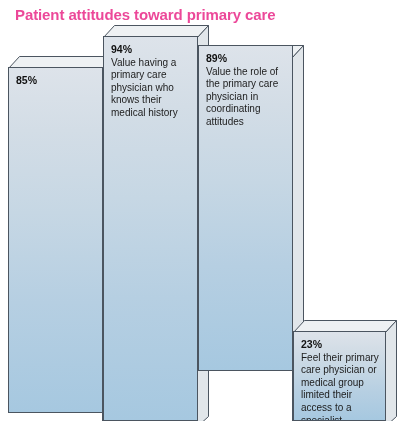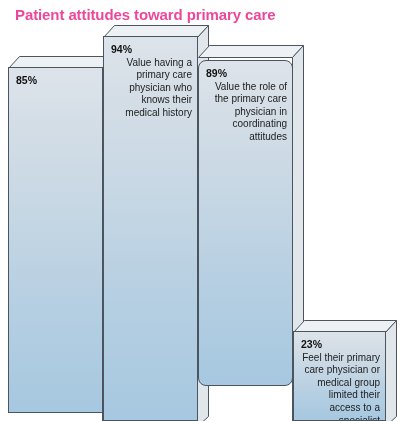--- a/index.html
+++ b/index.html
@@ -68,21 +68,20 @@
   }
   .bar-pct {
     display: block;
     font-weight: bold;
     font-size: 10.5px;
     margin-bottom: 1px;
     color: #111111;
   }
   .bar-desc {
     display: block;
-    text-align: right;
   }
 </style>
 </head>
 <body>
 
 <div id="chart-root">
 
   <div id="chart-title">Patient attitudes toward primary care</div>
 
   <div class="bar" style="left:8px; top:56px; width:106px; height:365px;">
@@ -116,21 +115,21 @@
     </div>
   </div>
 
   <div class="bar" style="left:198px; top:45px; width:106px; height:376px;">
     <svg class="bar-top-svg" width="106" height="13" viewBox="0 0 106 13" style="position:absolute; left:0; top:0; overflow:visible;">
       <polygon points="0.5,12.5 11.5,0.5 105.5,0.5 94.5,12.5" fill="#eef1f3" stroke="#4b5560" stroke-width="1"></polygon>
     </svg>
     <svg class="bar-side-svg" width="14" height="371" viewBox="0 0 14 371" style="position:absolute; left:94px; top:11px; overflow:visible;">
       <polygon points="0.5,1.5 11.5,-10.5 11.5,360.5 0.5,370.5" fill="#e1e6ea" stroke="#4b5560" stroke-width="1"></polygon>
     </svg>
-    <div class="bar-front" style="top:15px; width:95px; height:326px;border-radius:8px;">
+    <div class="bar-front" style="top:0; width:95px; height:326px;">
       <div class="bar-label">
         <span class="bar-pct">89%</span>
         <span class="bar-desc">Value the role of the primary care physician in coordinating attitudes</span>
       </div>
     </div>
   </div>
 
   <div class="bar" style="left:293px; top:320px; width:106px; height:101px;">
     <svg class="bar-top-svg" width="106" height="13" viewBox="0 0 106 13" style="position:absolute; left:0; top:0; overflow:visible;">
       <polygon points="0.5,12.5 11.5,0.5 103.5,0.5 92.5,12.5" fill="#eef1f3" stroke="#4b5560" stroke-width="1"></polygon>

